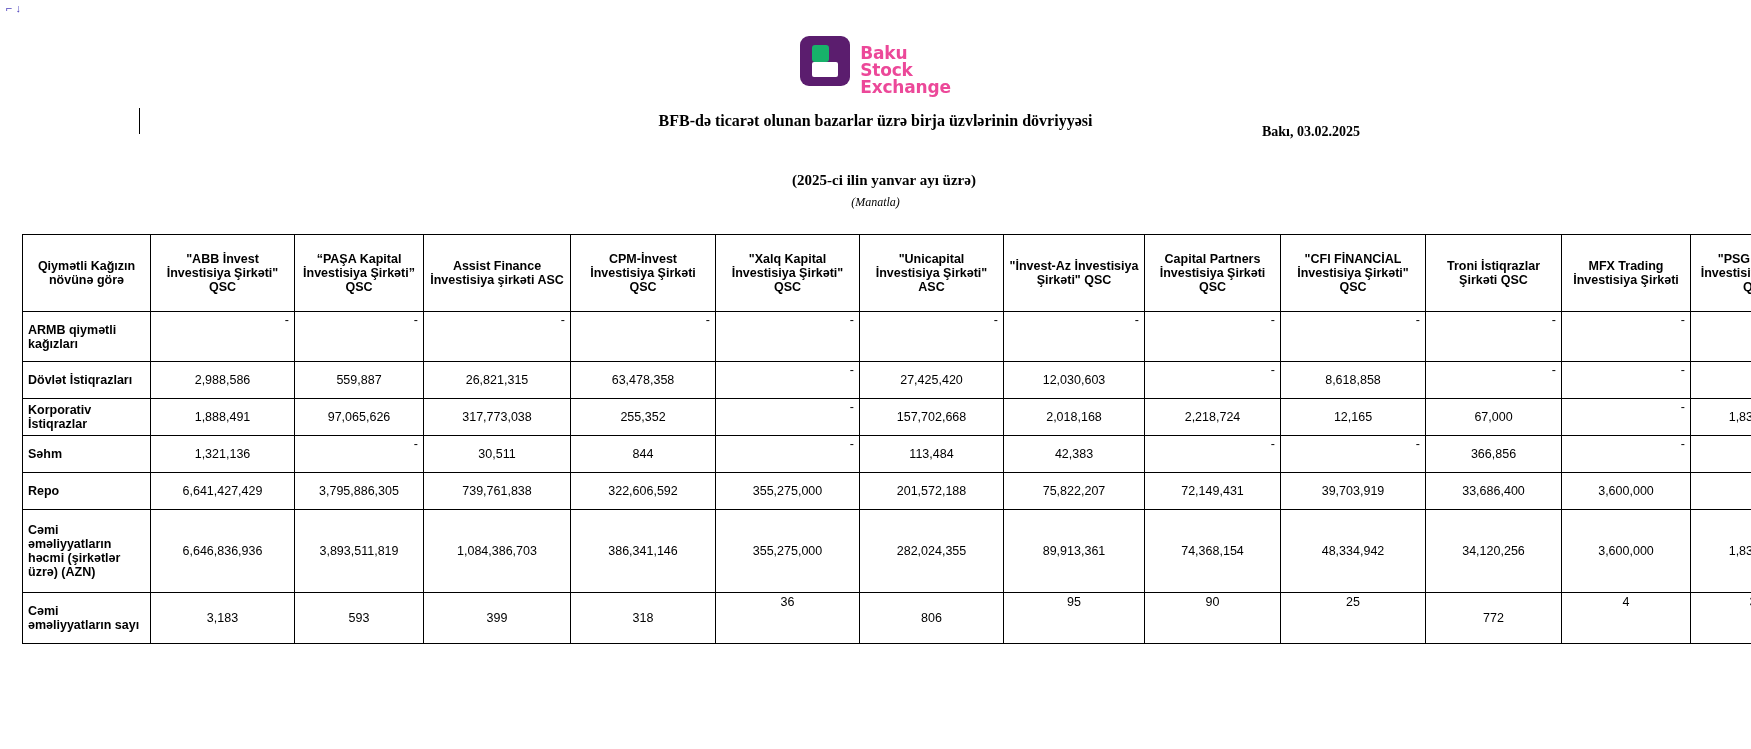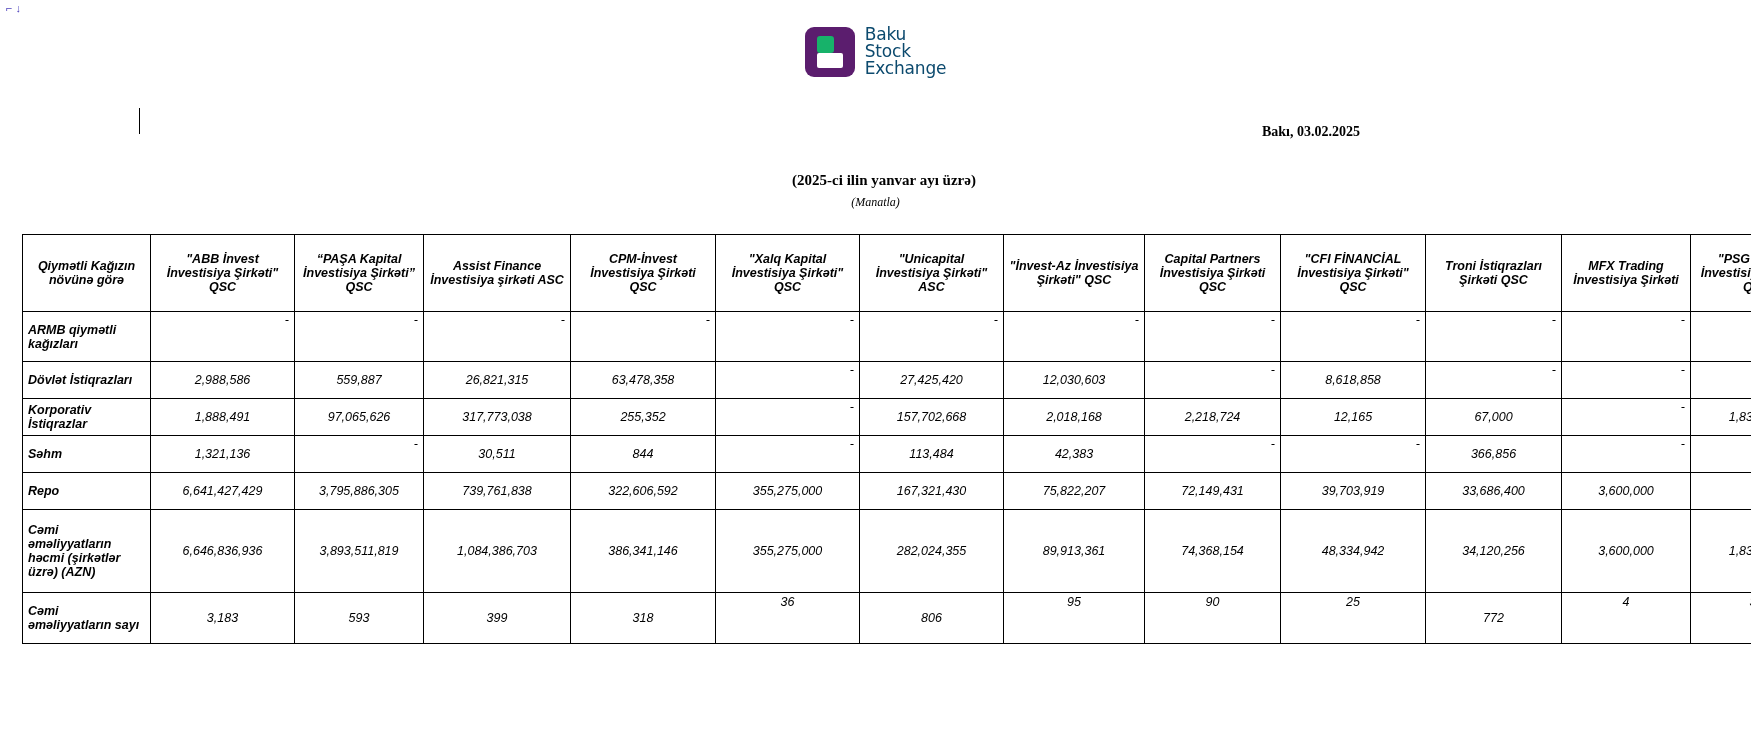--- a/index.html
+++ b/index.html
@@ -62,25 +62,26 @@
     position: absolute;
     left: 12px;
     top: 26px;
     width: 26px;
     height: 15px;
     background: #ffffff;
     border-radius: 2px;
   }
   .logo-text {
     font-family: "DejaVu Sans", sans-serif;
-    font-weight: normal;
-    color: #0c4a6e;
+    font-weight: bold;
+    color: #ec4899;
     font-size: 17px;
     line-height: 17px;
     letter-spacing: -0.2px;
+    margin-top: 19px;
   }
   .logo-text div { white-space: nowrap; }
 
   .title-row {
     position: absolute;
     left: 0;
     right: 0;
     top: 112px;
     height: 20px;
   }
@@ -131,21 +132,20 @@
     font-family: "Liberation Serif", serif;
     font-style: italic;
     font-size: 12px;
   }
 
   .table-wrap {
     position: absolute;
     left: 22px;
     top: 234px;
     width: 1706px;
-    font-style: italic;
   }
   table.report {
     border-collapse: collapse;
     width: 100%;
     table-layout: fixed;
   }
   table.report th,
   table.report td {
     border: 1px solid #000000;
     font-size: 12.5px;
@@ -199,41 +199,42 @@
       <div>Baku</div>
       <div>Stock</div>
       <div>Exchange</div>
     </div>
   </div>
 </div>
 
 <div class="cursor-bar"></div>
 
 <div class="title-row">
+  <div class="doc-title">BFB-də ticarət olunan bazarlar üzrə birja üzvlərinin dövriyyəsi</div>
   <div class="doc-date">Bakı, 03.02.2025</div>
 </div>
 
 <div class="subtitle">(2025-ci ilin yanvar ayı üzrə)</div>
 <div class="currency">(Manatla)</div>
 
 <div class="table-wrap">
   <table class="report">
     <thead>
       <tr>
         <th style="width:117px">Qiymətli Kağızın növünə görə</th>
         <th style="width:133px">"ABB İnvest İnvestisiya Şirkəti" QSC</th>
         <th style="width:118px">“PAŞA Kapital İnvestisiya Şirkəti” QSC</th>
         <th style="width:136px">Assist Finance İnvestisiya şirkəti ASC</th>
         <th style="width:134px">CPM-İnvest İnvestisiya Şirkəti QSC</th>
         <th style="width:133px">"Xalq Kapital İnvestisiya Şirkəti" QSC</th>
         <th style="width:133px">"Unicapital İnvestisiya Şirkəti" ASC</th>
         <th style="width:130px">"İnvest-Az İnvestisiya Şirkəti" QSC</th>
         <th style="width:125px">Capital Partners İnvestisiya Şirkəti QSC</th>
         <th style="width:134px">"CFI FİNANCİAL İnvestisiya Şirkəti" QSC</th>
-        <th style="width:125px">Troni İstiqrazları Şirkəti QSC</th>
+        <th style="width:125px">Troni İstiqrazlar Şirkəti QSC</th>
         <th style="width:118px">MFX Trading İnvestisiya Şirkəti</th>
         <th style="width:121px">"PSG Kapital İnvestisiya Şirkəti" QSC</th>
       </tr>
     </thead>
     <tbody>
       <tr class="r-armb">
         <td class="rowhead">ARMB qiymətli kağızları</td>
         <td class="num dash">-</td>
         <td class="num dash">-</td>
         <td class="num dash">-</td>
@@ -292,21 +293,21 @@
         <td class="num dash">-</td>
         <td class="num dash">-</td>
       </tr>
       <tr class="r-repo">
         <td class="rowhead">Repo</td>
         <td class="num">6,641,427,429</td>
         <td class="num">3,795,886,305</td>
         <td class="num">739,761,838</td>
         <td class="num">322,606,592</td>
         <td class="num">355,275,000</td>
-        <td class="num">167,321,430</td>
+        <td class="num">201,572,188</td>
         <td class="num">75,822,207</td>
         <td class="num">72,149,431</td>
         <td class="num">39,703,919</td>
         <td class="num">33,686,400</td>
         <td class="num">3,600,000</td>
         <td class="num dash">-</td>
       </tr>
       <tr class="r-cemi-hecm">
         <td class="rowhead">Cəmi əməliyyatların həcmi (şirkətlər üzrə) (AZN)</td>
         <td class="num">6,646,836,936</td>

